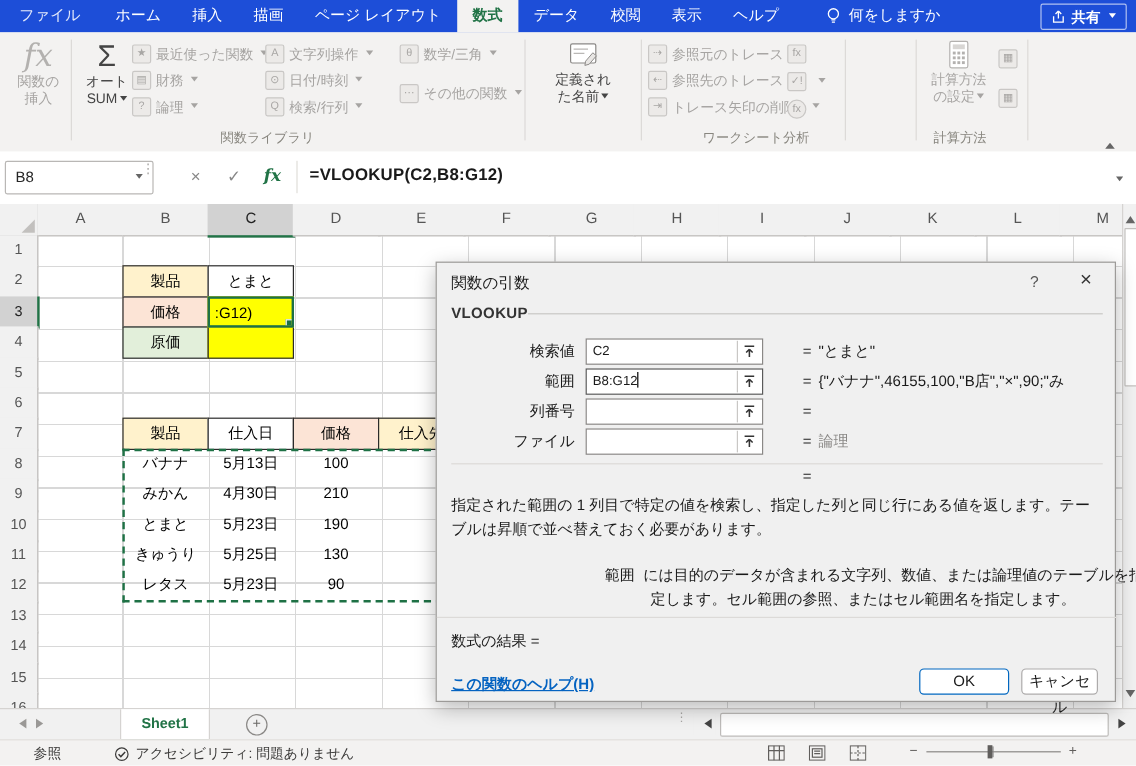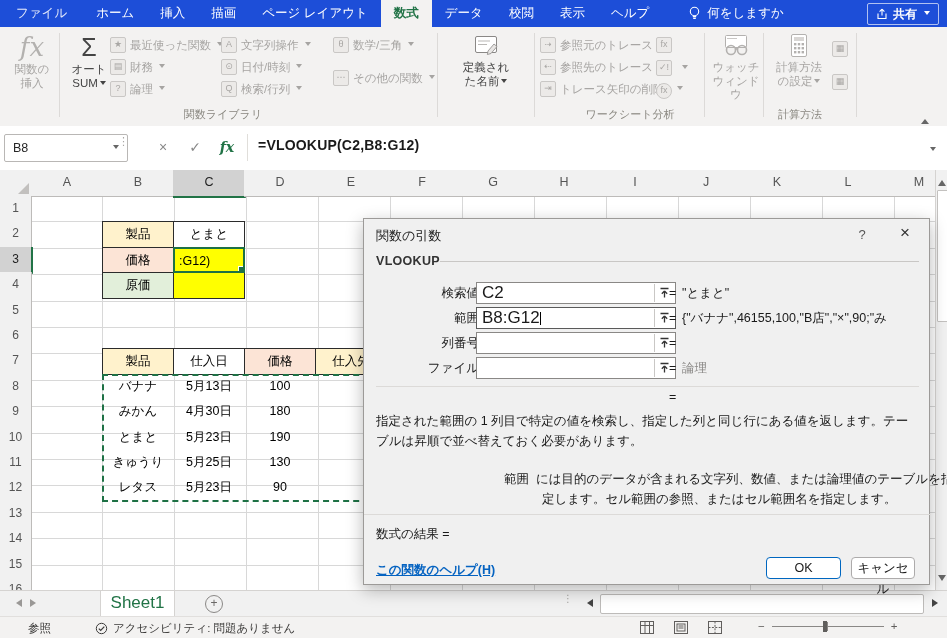--- a/index.html
+++ b/index.html
@@ -72,21 +72,21 @@
   .vscroll .up{position:absolute;left:2px;top:6px;width:0;height:0;border:4px solid transparent;border-bottom:6px solid #666;}
   .vscroll .down{position:absolute;left:2px;bottom:5px;width:0;height:0;border:4px solid transparent;border-top:6px solid #666;}
   .vthumb{position:absolute;left:1px;top:20px;width:9px;height:130px;background:#fff;border:1px solid #c3c1bf;border-radius:1px;}
 
   
   .tabstrip{position:absolute;left:0;top:590px;width:947px;height:26px;background:#f1f1f1;border-top:1px solid #d5d3d1;}
   .navarr{position:absolute;top:8px;width:0;height:0;border:4.5px solid transparent;}
   .navarr.l{border-right:6px solid #9a9896;}
   .navarr.r{border-left:6px solid #9a9896;}
   .sheettab{position:absolute;left:100px;top:0;width:73px;height:25px;background:#fff;border-bottom:2px solid #217346;
-    color:#217346;font-weight:400;font-size:17px;text-align:center;line-height:24px;border-left:1px solid #d5d3d1;border-right:1px solid #d5d3d1;}
+    color:#217346;font-weight:700;font-size:12px;text-align:center;line-height:24px;border-left:1px solid #d5d3d1;border-right:1px solid #d5d3d1;}
   .addsheet{position:absolute;left:205px;top:4px;width:16px;height:16px;border:1px solid #8a8886;border-radius:50%;
     color:#6a6866;text-align:center;line-height:14px;font-size:12px;}
   .hdots{position:absolute;left:563px;top:6px;color:#a8a6a4;font-size:10px;line-height:4px;}
   .hscroll{position:absolute;left:578px;top:3px;width:366px;height:19px;}
   .hscroll .box{position:absolute;top:0;width:18px;height:19px;background:#f1f1f1;}
   .harr{position:absolute;top:5px;width:0;height:0;border:4.5px solid transparent;}
   .harr.l{border-right:6px solid #444;left:5px;}
   .harr.r{border-left:6px solid #444;left:6px;}
   .hthumb{position:absolute;left:22px;top:0;width:322px;height:18px;background:#fff;border:1px solid #bdbbb9;border-radius:2px;}
 
@@ -105,22 +105,22 @@
   
   .dialog{position:absolute;left:363px;top:218px;width:567px;height:367px;background:#f0f0f0;border:1px solid #9c9a98;
     box-shadow:0 5px 16px rgba(0,0,0,.28);z-index:10;box-sizing:border-box;}
   .dlg-title{position:absolute;left:12px;top:8px;font-size:13px;color:#1a1a1a;}
   .dlg-help{position:absolute;left:490px;top:8px;font-size:13px;color:#555;width:16px;text-align:center;}
   .dlg-close{position:absolute;left:530px;top:4px;font-size:17px;color:#333;width:22px;text-align:center;}
   .dlg-fn{position:absolute;left:12px;top:35px;font-size:12.5px;color:#333;font-weight:700;letter-spacing:.3px;}
   .dlg-fnline{position:absolute;left:76px;top:42px;width:479px;height:1px;background:#c9c7c5;}
   .dlg-row{position:absolute;left:0;width:567px;height:22px;padding-left:48px;}
   .dlg-label{position:absolute;left:30px;width:85px;text-align:right;line-height:22px;font-size:12.5px;color:#1a1a1a;}
-  .dlg-input{position:absolute;left:112px;width:200px;height:22px;background:#fff;border:1px solid #8a8886;box-sizing:border-box;
-    line-height:20px;padding:0 22px 0 5px;font-size:17px;color:#1a1a1a;white-space:nowrap;overflow:hidden;}
+  .dlg-input{position:absolute;left:124px;width:148px;height:22px;background:#fff;border:1px solid #8a8886;box-sizing:border-box;
+    line-height:20px;padding:0 22px 0 5px;font-size:11px;color:#1a1a1a;white-space:nowrap;overflow:hidden;}
   .picker{position:absolute;right:1px;top:1px;width:19px;height:18px;border-left:1px solid #c9c7c5;background:#fff;
     display:flex;align-items:center;justify-content:center;}
   .caret{display:inline-block;width:1px;height:13px;background:#000;vertical-align:-2px;}
   .dlg-eq{position:absolute;left:305px;line-height:22px;font-size:12.5px;color:#1a1a1a;}
   .dlg-res{position:absolute;left:318px;width:240px;line-height:22px;font-size:12.5px;color:#1a1a1a;white-space:nowrap;overflow:hidden;}
   .dlg-res.muted{color:#8a8886;}
   .dlg-sep1{position:absolute;left:12px;top:167px;width:543px;height:1px;background:#dcdad8;}
   .dlg-eq2{position:absolute;left:305px;top:171px;font-size:12.5px;color:#1a1a1a;}
   .dlg-desc{position:absolute;left:12px;top:192px;width:545px;font-size:12.5px;line-height:20px;color:#1a1a1a;}
   .dlg-arghelp{position:absolute;left:140px;top:250px;width:417px;font-size:12.5px;line-height:20px;color:#1a1a1a;
@@ -261,31 +261,20 @@
           <span class="sicon">✓!</span>
           <span class="cv" style="margin-left:6px"></span>
         </div>
       <div class="sitem">
           <span class="sicon" style="border-radius:50%">fx</span>
         </div>
     </div>
     <div class="glabel" style="left:560px;width:140px">ワークシート分析</div>
 
     <div class="vdiv" style="left:704px"></div>
-    <div class="bigbtn dis" style="left:707px;width:58px">
-      <svg class="iconimg" width="34" height="28" viewBox="0 0 34 28">
-        <rect x="6.5" y="3.5" width="21" height="12" rx="1" fill="#fff" stroke="#b3b1af"></rect>
-        <path d="M8 6.5h10" stroke="#c9c7c5"></path>
-        <circle cx="12" cy="18" r="4.5" fill="none" stroke="#b3b1af" stroke-width="1.6"></circle>
-        <circle cx="23" cy="18" r="4.5" fill="none" stroke="#b3b1af" stroke-width="1.6"></circle>
-        <path d="M16.5 17.5q1 -1.5 2 0" fill="none" stroke="#b3b1af" stroke-width="1.4"></path>
-      </svg>
-      <span class="blabel">ウォッチ</span>
-      <span class="blabel">ウィンドウ</span>
-    </div>
     <div class="vdiv" style="left:763px"></div>
 
     <div class="bigbtn dis" style="left:768px;width:62px">
       <svg class="iconimg" width="24" height="28" viewBox="0 0 24 28">
         <rect x="4.5" y="2.5" width="15" height="22" rx="1.5" fill="#fff" stroke="#b3b1af"></rect>
         <rect x="7" y="5" width="10" height="4" fill="#d8d6d4"></rect>
         <g fill="#b3b1af">
             <rect x="7" y="11" width="2.4" height="2.4"></rect>
             <rect x="10.8" y="11" width="2.4" height="2.4"></rect>
             <rect x="14.6" y="11" width="2.4" height="2.4"></rect>
@@ -372,21 +361,21 @@
         <div class="cell b" style="left: 173px; top: 102.2px; background: rgb(255, 255, 0);"></div>
         <div class="cell b" style="left: 102px; top: 178.4px; background: rgb(255, 242, 204);">製品</div>
         <div class="cell b" style="left: 173px; top: 178.4px; background: rgb(255, 255, 255);">仕入日</div>
         <div class="cell b" style="left: 244px; top: 178.4px; background: rgb(252, 228, 214);">価格</div>
         <div class="cell b" style="left: 315px; top: 178.4px; background: rgb(255, 242, 204);">仕入先</div>
         <div class="cell" style="left: 102px; top: 203.8px;">バナナ</div>
         <div class="cell" style="left: 173px; top: 203.8px;">5月13日</div>
         <div class="cell" style="left: 244px; top: 203.8px;">100</div>
         <div class="cell" style="left: 102px; top: 229.2px;">みかん</div>
         <div class="cell" style="left: 173px; top: 229.2px;">4月30日</div>
-        <div class="cell" style="left: 244px; top: 229.2px;">180</div>
+        <div class="cell" style="left: 244px; top: 229.2px;">210</div>
         <div class="cell" style="left: 102px; top: 254.6px;">とまと</div>
         <div class="cell" style="left: 173px; top: 254.6px;">5月23日</div>
         <div class="cell" style="left: 244px; top: 254.6px;">190</div>
         <div class="cell" style="left: 102px; top: 280px;">きゅうり</div>
         <div class="cell" style="left: 173px; top: 280px;">5月25日</div>
         <div class="cell" style="left: 244px; top: 280px;">130</div>
         <div class="cell" style="left: 102px; top: 305.4px;">レタス</div>
         <div class="cell" style="left: 173px; top: 305.4px;">5月23日</div>
         <div class="cell" style="left: 244px; top: 305.4px;">90</div>
       </div>

